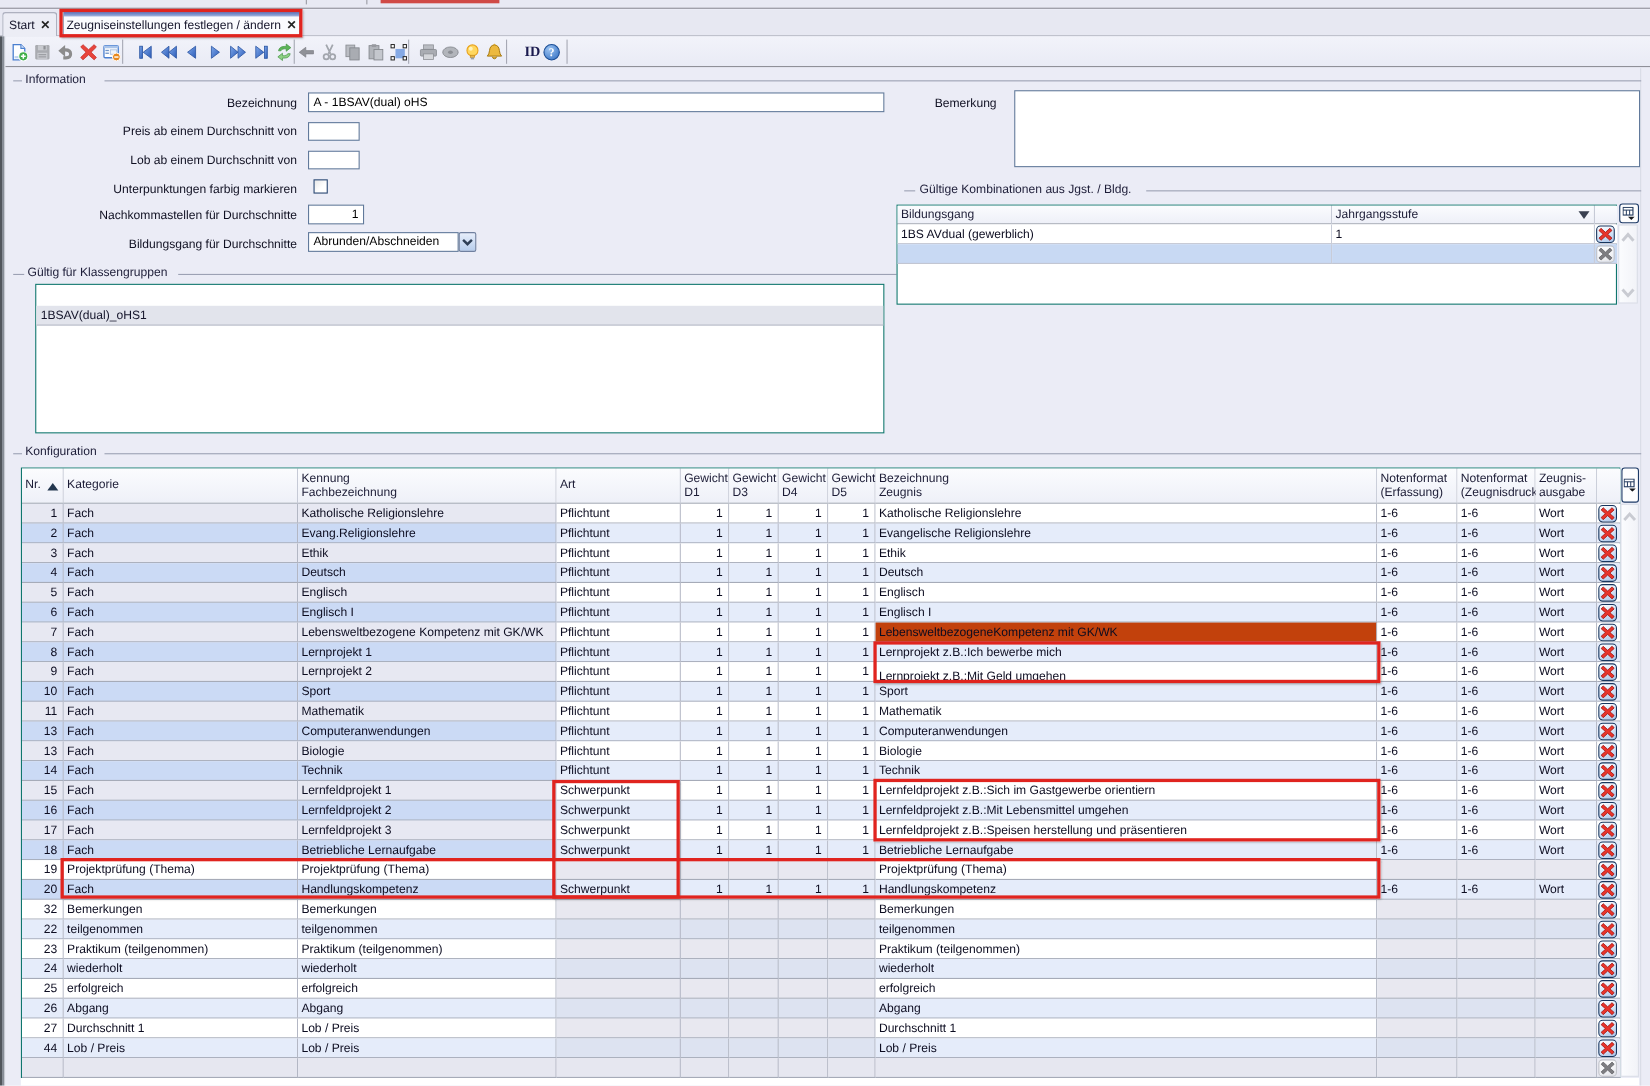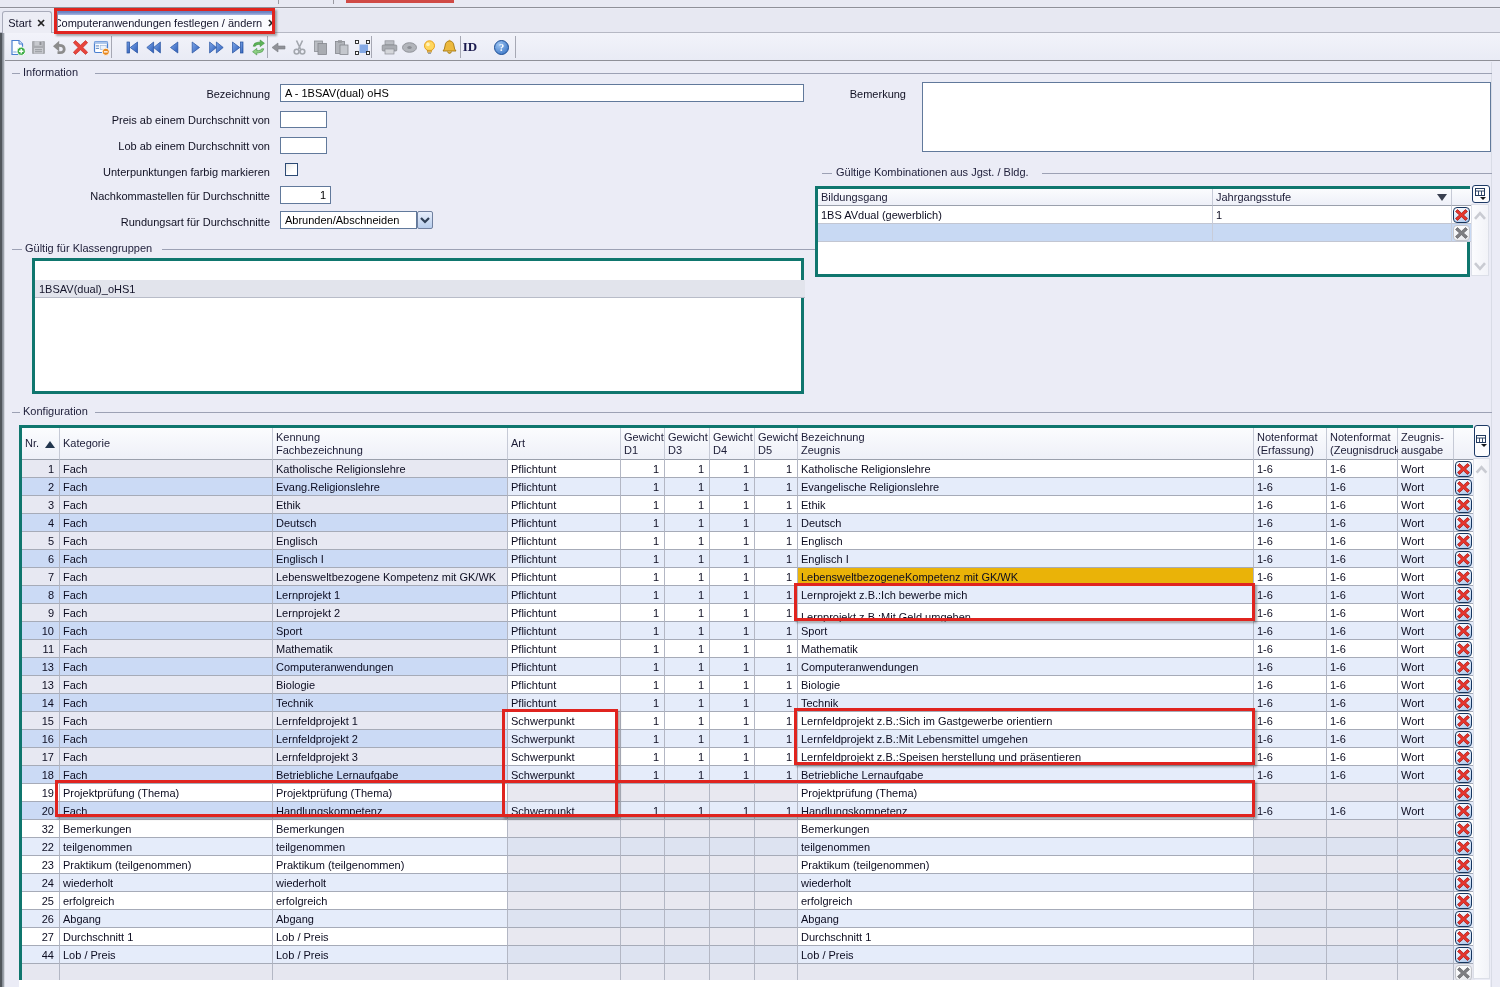--- a/index.html
+++ b/index.html
@@ -44,21 +44,21 @@
   .title-line { position:absolute; height:1px; background:#9ca1b4; }
 
   
   .form-label { position:absolute; text-align:right; color:#101022; white-space:nowrap; }
   .tfield { position:absolute; background:#fff; border:1px solid #61799b; padding:0 4px; display:flex; align-items:center; color:#000; }
   .tfield.right { justify-content:flex-end; }
   .checkbox { position:absolute; width:13px; height:13px; background:linear-gradient(135deg,#e8e8e8 0%,#fff 60%); border:1px solid #2c4a74; }
   .combo-btn { position:absolute; background:linear-gradient(#e7eefb,#b7cdec); border:1px solid #70809f; border-radius:2px; display:flex; align-items:center; justify-content:center; }
 
   
-  .dtable { position:absolute; border:3px solid #0f766e; background:#fff;text-decoration:underline; }
+  .dtable { position:absolute; border:1px solid #0f766e; background:#fff;text-decoration:underline; }
   .thead-cell { position:absolute; background:linear-gradient(#fbfcfe,#eef0f8); color:#1c1c36; border-right:1px solid #c6cad6; padding:2px 3px; line-height:13px; }
   .thead-row { border-bottom:1px solid #9aa0ac; }
   .cell { position:absolute; border-right:1px solid #b3b7c4; border-bottom:1px solid #a6abb8; padding:0 3px; display:flex; align-items:center; white-space:nowrap; overflow:hidden; color:#0c0c20; }
   .cell.r { justify-content:flex-end; padding-right:5px; }
   .sort-up { width:0; height:0; border-left:5px solid transparent; border-right:5px solid transparent; border-bottom:7px solid #22364e; }
   .sort-down { width:0; height:0; border-left:5px solid transparent; border-right:5px solid transparent; border-top:7px solid #3a4050; }
 
   .xbtn { position:absolute; border-radius:4px; display:flex; align-items:center; justify-content:center; }
   .xbtn.red { border:1.5px solid #16355e; background:linear-gradient(160deg,#ffffff 0%,#dce9fa 45%,#a9c4e8 100%); }
   .xbtn.gray { border:1px solid #c2c4ca; background:linear-gradient(160deg,#ffffff 0%,#f2f3f6 60%,#e2e3e8 100%); }
@@ -84,21 +84,21 @@
 
 <div id="tab-bar" class="abs">
   <div class="bar-line" style="left:0;width:57px;"></div>
   <div class="bar-line" style="left:274px;width:1226px;"></div>
   <div id="tab-start" class="tab">
     <span>Start</span>
       <span class="tab-close">✕</span>
   </div>
   <div id="tab-active" class="tab">
     <div class="tab-topband"></div>
-    <span class="tab-label">Computeranwendungen festlegen / ändern</span>
+    <span class="tab-label">Zeugniseinstellungen festlegen / ändern</span>
       <span class="tab-close tab-label">✕</span>
   </div>
 </div>
 
 <div id="toolbar" class="abs">
     <span class="tbtn" style="left: 8px;">
       <span style="display: flex;">
         <svg viewBox="0 0 17 17">
           <path d="M3 1.5 H10 L13.5 5 V15.5 H3 Z" fill="#fdfeff" stroke="#4a7fd0" stroke-width="1.2"></path>
           <path d="M10 1.5 L10 5 L13.5 5" fill="#dbe7f8" stroke="#4a7fd0" stroke-width="1"></path>
@@ -284,21 +284,21 @@
     <span class="tbtn" style="left: 440px;">
       <span style="display: flex;">
         <svg viewBox="0 0 17 17">
           <path d="M8.5 2 Q12.5 2 13 7 Q13.3 10.5 15 12 L2 12 Q3.7 10.5 4 7 Q4.5 2 8.5 2 Z" fill="#ecb93e" stroke="#a5770e" stroke-width="0.9"></path>
           <path d="M6.5 12.5 Q7 14.5 8.5 14.5 Q10 14.5 10.5 12.5" fill="#d8a72e" stroke="#a5770e" stroke-width="0.8"></path>
           <circle cx="8.5" cy="1.8" r="1" fill="#d8a72e"></circle>
         </svg>
       </span>
     </span>
     <span class="tsep" style="left: 460px;"></span>
-    <span class="tbtn" id="id-btn" style="left: 458px;">
+    <span class="tbtn" id="id-btn" style="left: 472px;">
       <span>ID</span>
     </span>
     <span class="tbtn" style="left: 492px;">
       <span style="display: flex;">
         <svg viewBox="0 0 17 17">
           <defs>
             <radialGradient id="hg" cx="0.35" cy="0.3" r="0.9">
               <stop offset="0" stop-color="#9cc4f2"></stop>
               <stop offset="1" stop-color="#2f6cc0"></stop>
             </radialGradient>
@@ -346,21 +346,21 @@
   </div>
 
 <div class="form-label" style="left:0;top:166px;width:270px;">Unterpunktungen farbig markieren</div>
 <div class="checkbox" style="left:285px;top:163px;"></div>
 
 <div class="form-label" style="left:0;top:190px;width:270px;">Nachkommastellen für Durchschnitte</div>
 <div class="tfield right" style="left:280px;top:186px;width:51px;height:18px;">
     <span>1</span>
   </div>
 
-<div class="form-label" style="left:0;top:216px;width:270px;">Rundungsart für Durchschnitte</div>
+<div class="form-label" style="left:0;top:216px;width:270px;">Bildungsgang für Durchschnitte</div>
 <div class="tfield" style="left:280px;top:211px;width:137px;height:18px;">
     <span>Abrunden/Abschneiden</span>
   </div>
 <div class="combo-btn" style="left:417px;top:211px;width:16px;height:18px;">
   <svg width="10" height="7" viewBox="0 0 10 7">
       <path d="M1 1 L5 5 L9 1" fill="none" stroke="#2f3f56" stroke-width="2.2"></path>
     </svg>
 </div>
 
 <div class="form-label" style="left:636px;top:88px;width:270px;">Bemerkung</div>
@@ -761,21 +761,21 @@
     </div>
     <div class="cell r" style="left: 643px; top: 140px; width: 45px; height: 18px; background: rgb(255, 255, 255);">
       <span>1</span>
     </div>
     <div class="cell r" style="left: 688px; top: 140px; width: 45px; height: 18px; background: rgb(255, 255, 255);">
       <span>1</span>
     </div>
     <div class="cell r" style="left: 733px; top: 140px; width: 43px; height: 18px; background: rgb(255, 255, 255);">
       <span>1</span>
     </div>
-    <div class="cell" style="left: 776px; top: 140px; width: 456px; height: 18px; background: #eab308;">
+    <div class="cell" style="left: 776px; top: 140px; width: 456px; height: 18px; background: #c2410c;">
       <span>LebensweltbezogeneKompetenz mit GK/WK</span>
     </div>
     <div class="cell" style="left: 1232px; top: 140px; width: 73px; height: 18px; background: rgb(255, 255, 255);">
       <span>1-6</span>
     </div>
     <div class="cell" style="left: 1305px; top: 140px; width: 71px; height: 18px; background: rgb(255, 255, 255);">
       <span>1-6</span>
     </div>
     <div class="cell" style="left: 1376px; top: 140px; width: 56px; height: 18px; background: rgb(255, 255, 255);">
       <span>Wort</span>

